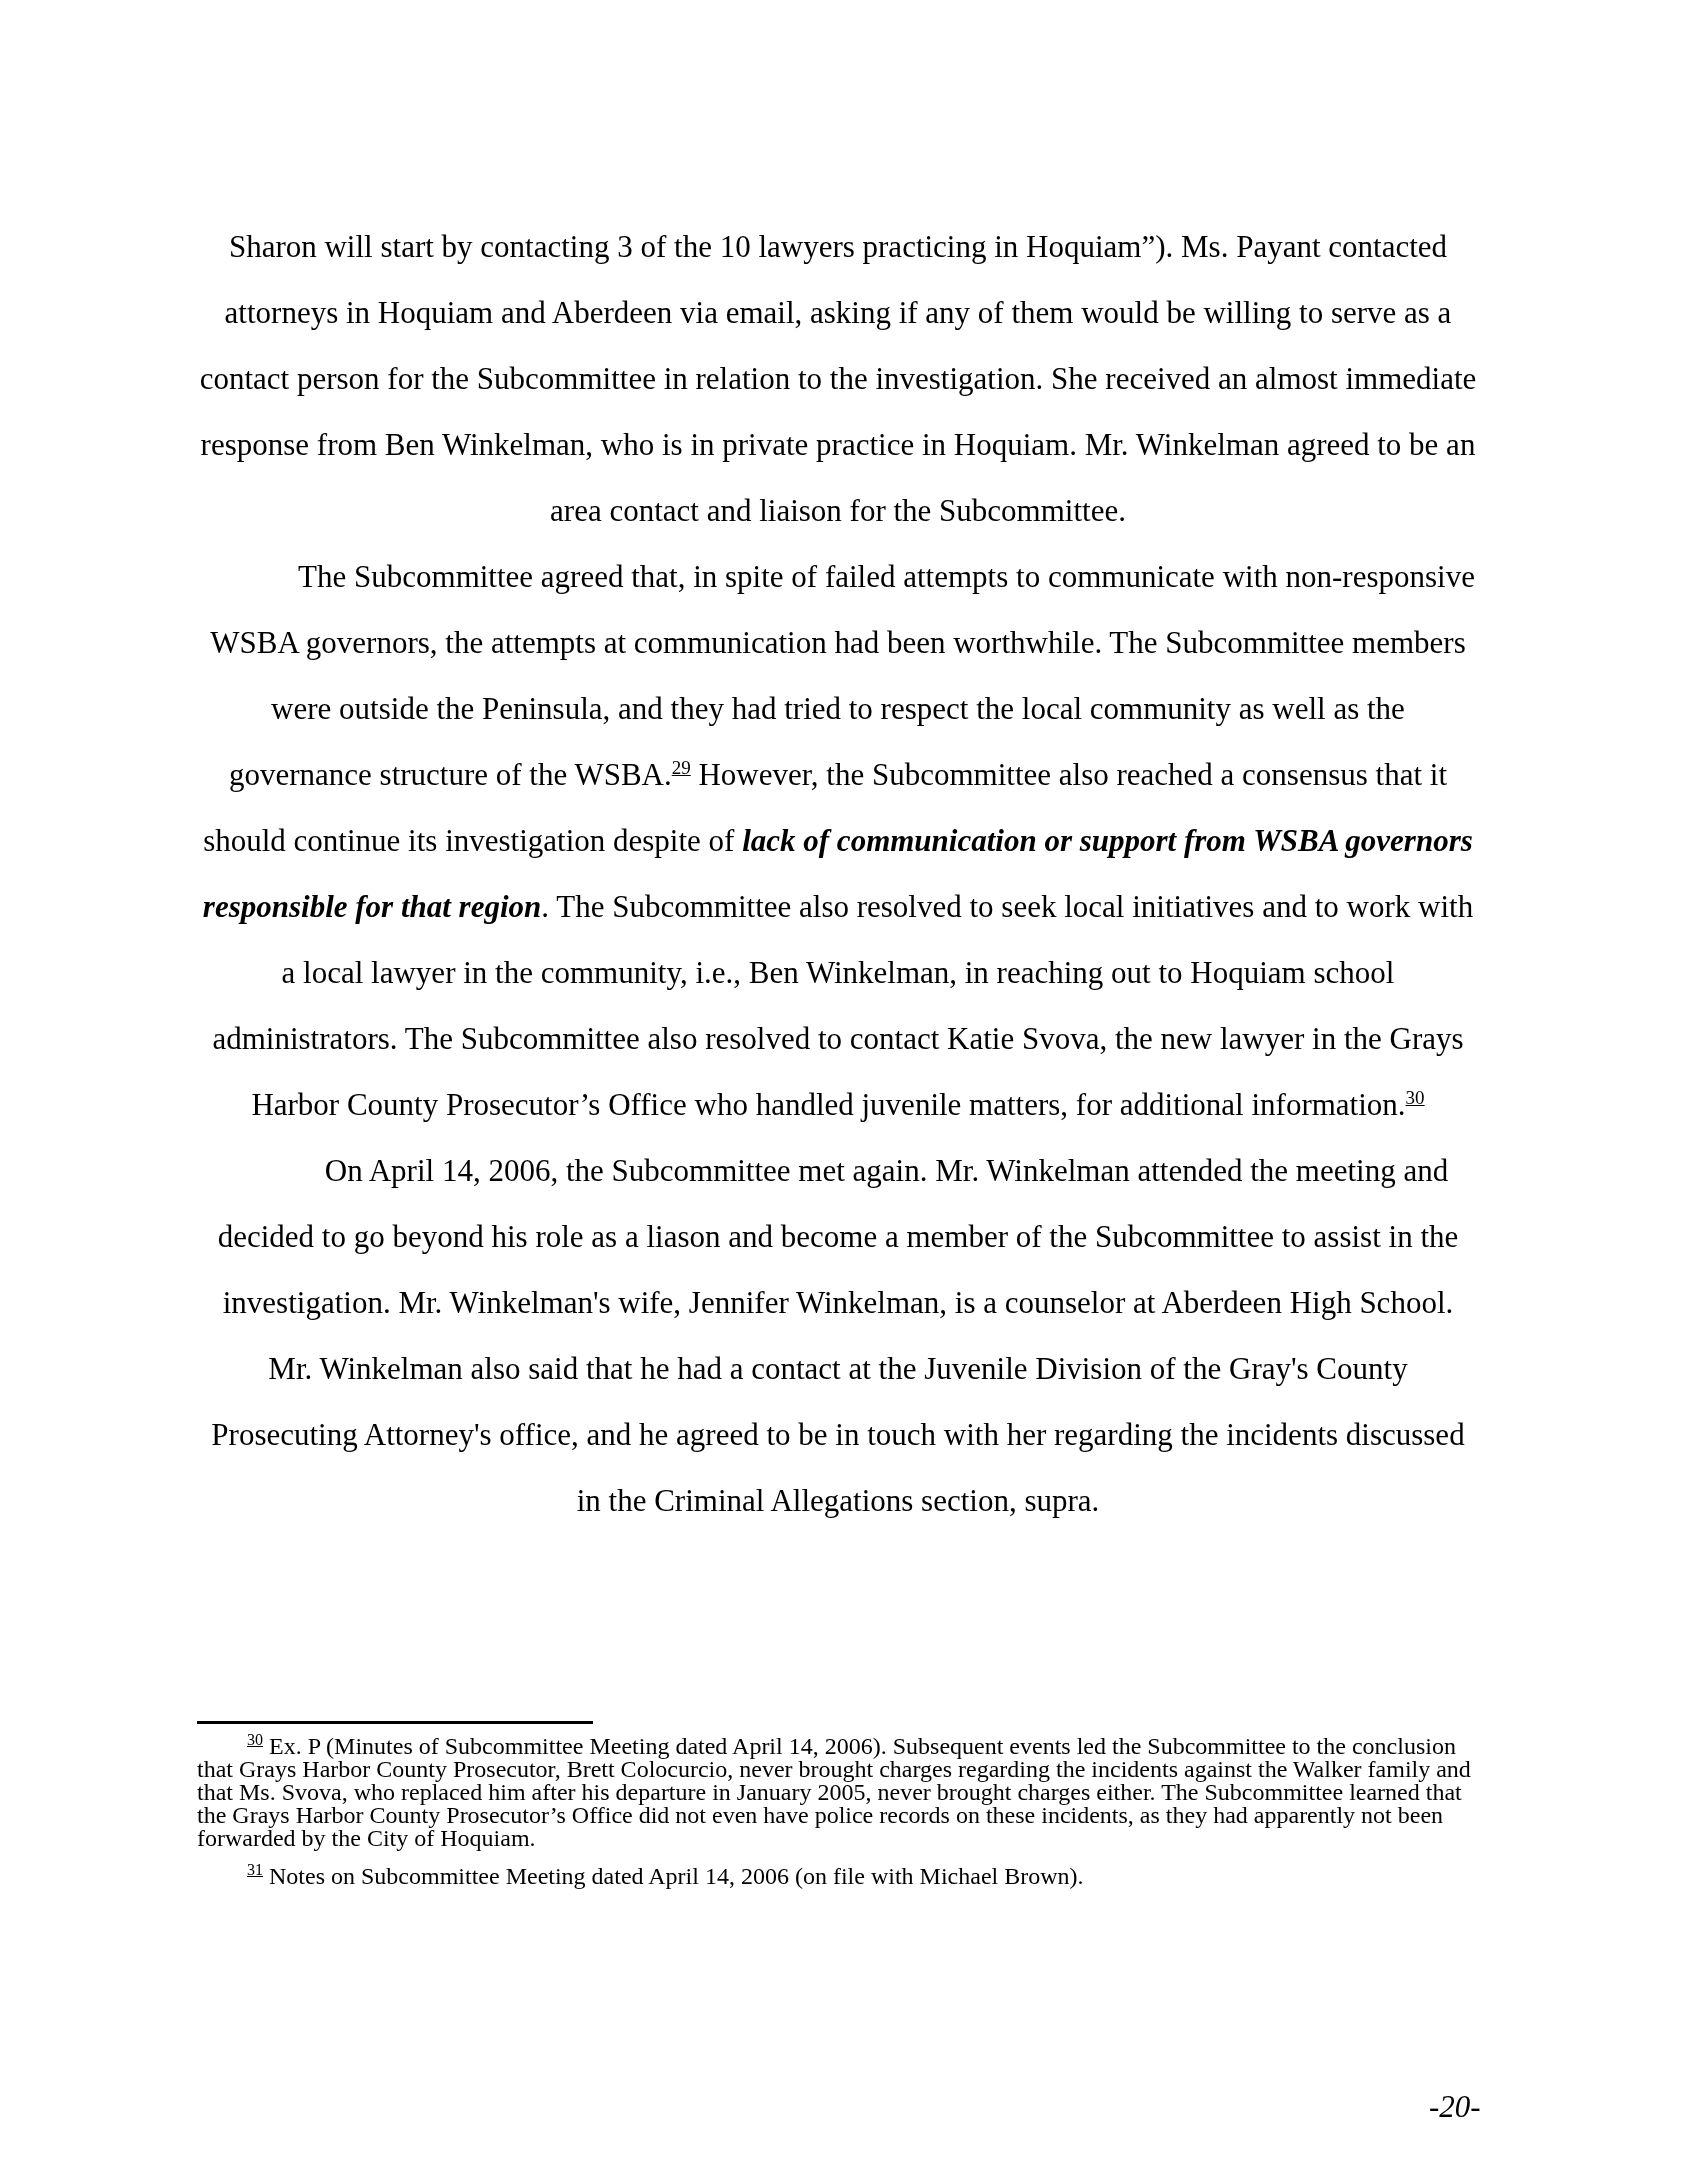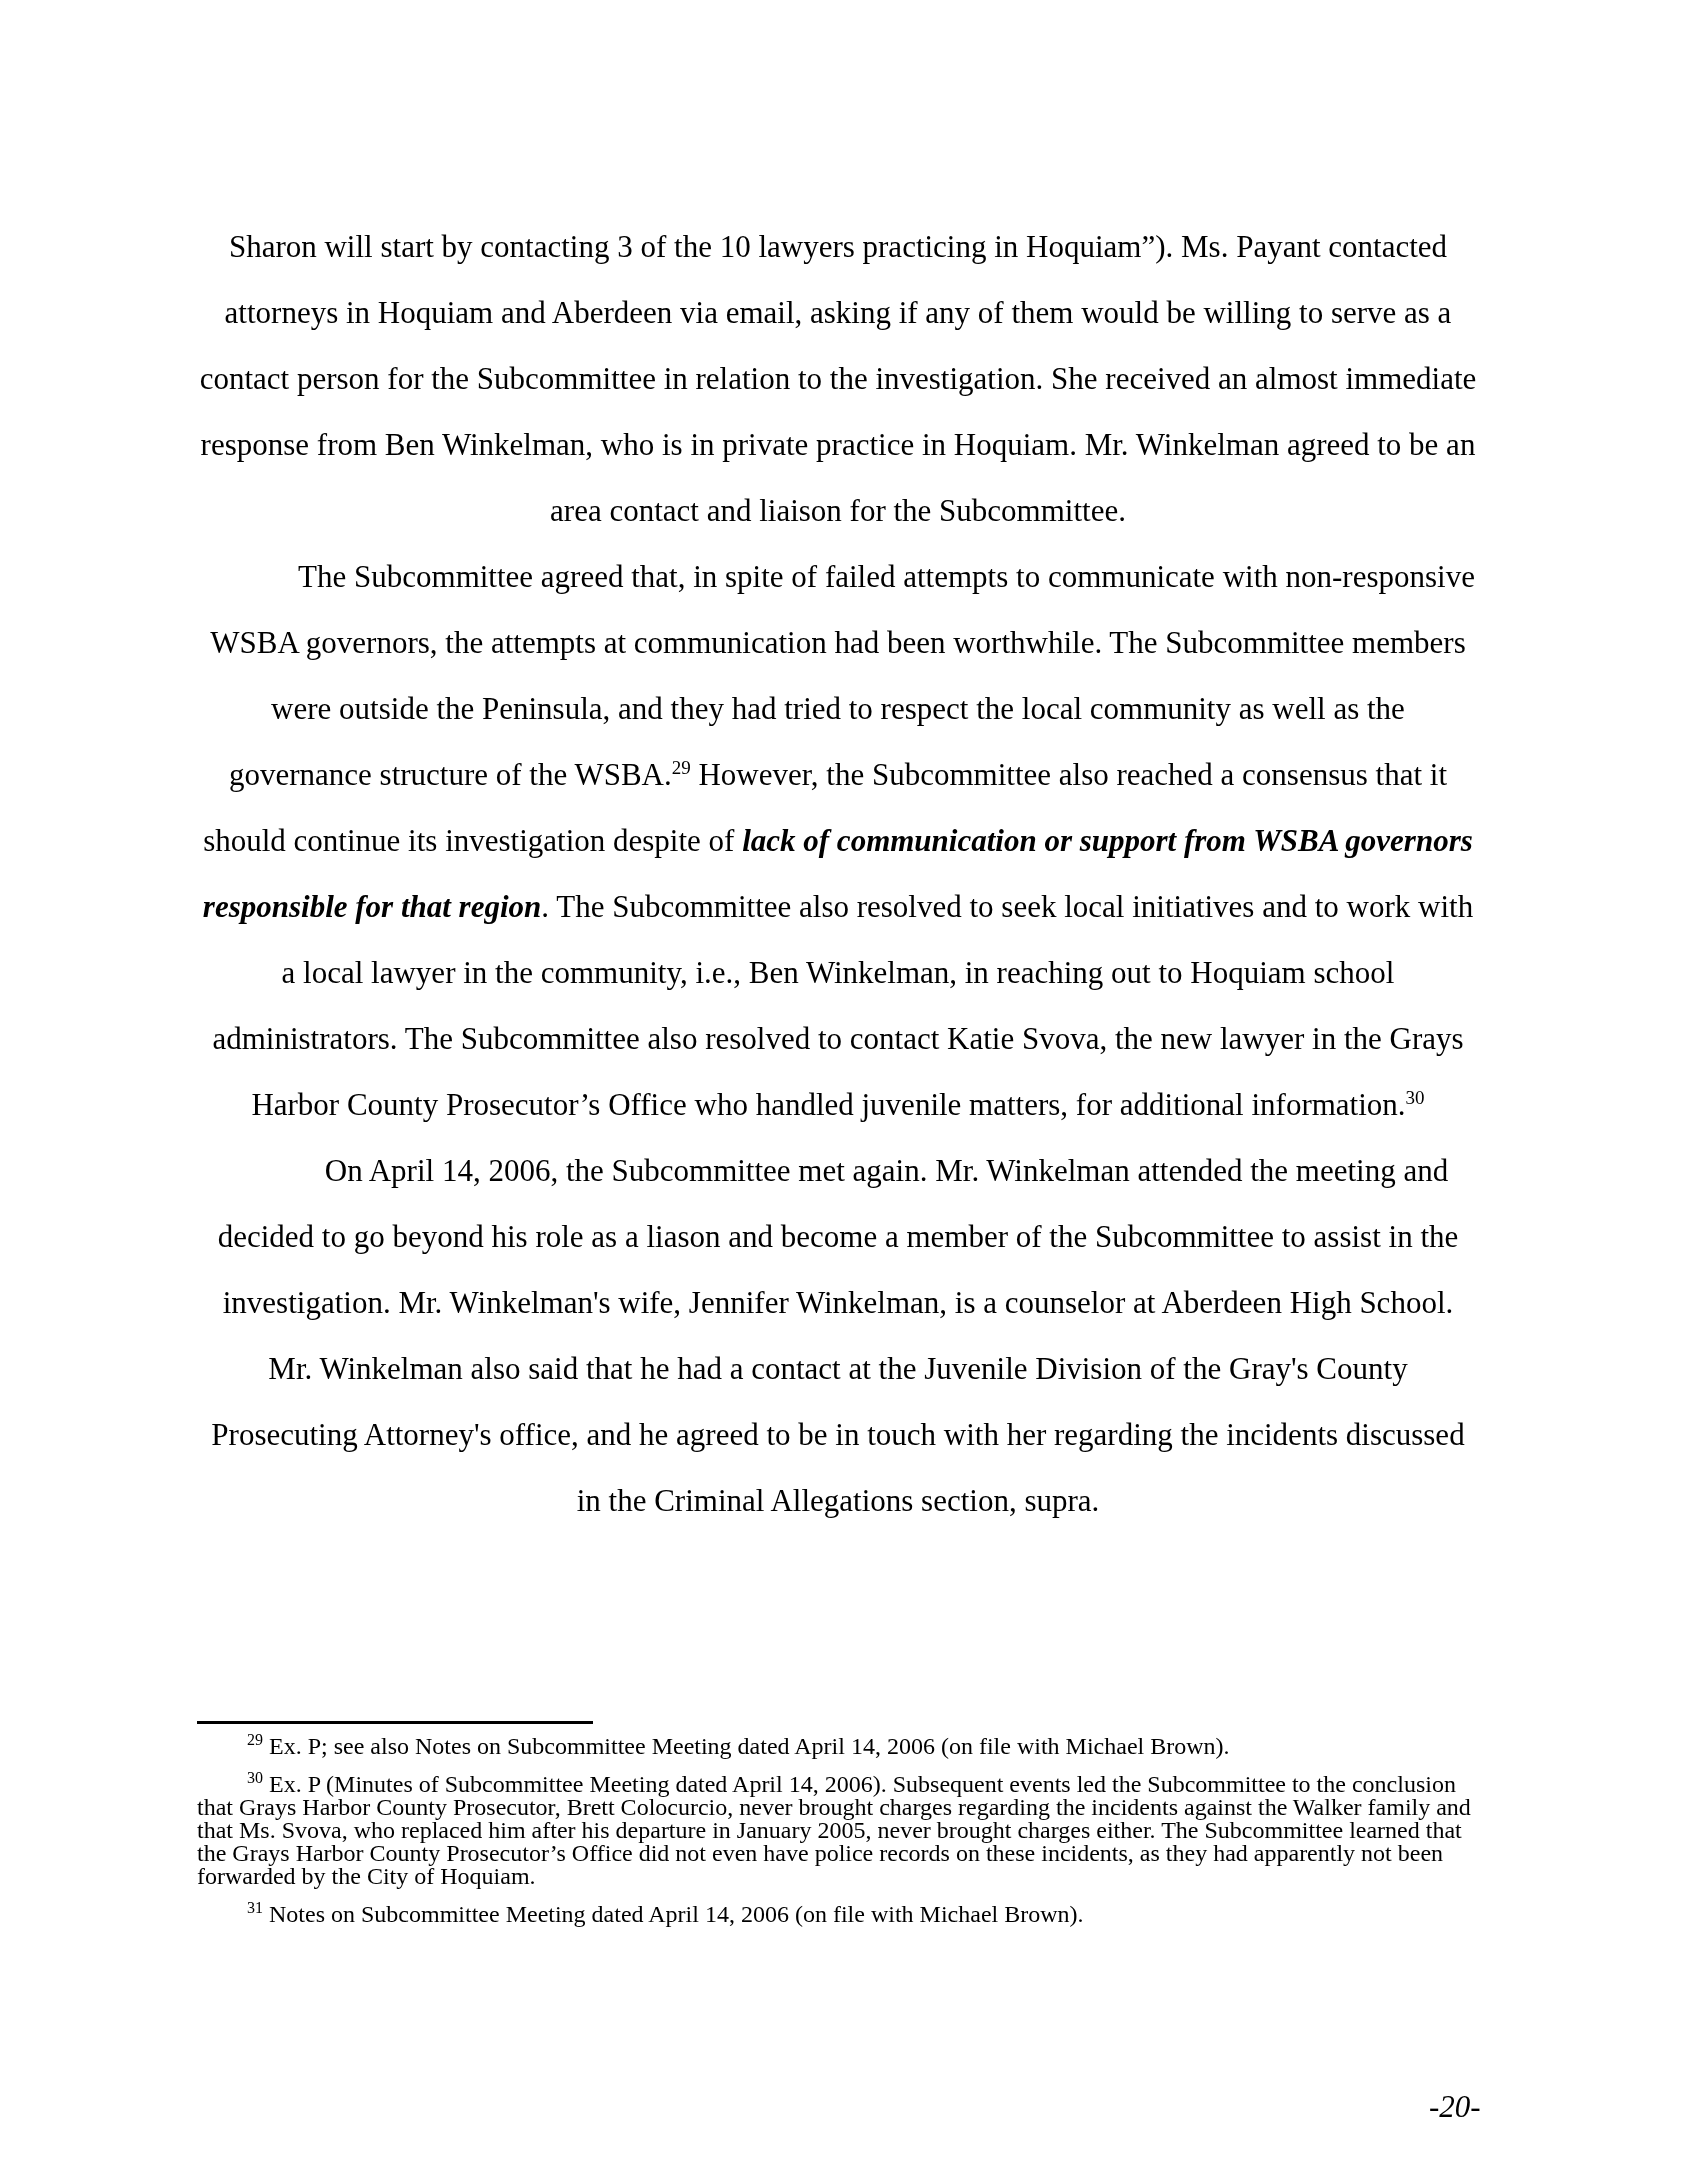--- a/index.html
+++ b/index.html
@@ -4,36 +4,35 @@
 <style>
   html, body { margin:0; padding:0; background:#ffffff; }
   body { width:1683px; height:2178px; position:relative; overflow:hidden;
          font-family:"Liberation Serif", serif; color:#000; }
   .body-text { position:absolute; left:197px; top:214px; width:1282px;
                font-size:31px; line-height:66px; }
   .body-text p { margin:0; text-align:center; }
   .indent { text-indent:97px; }
   .bi { font-weight:bold; font-style:italic; }
   .it { }
-  sup { font-size:19px; line-height:0; vertical-align:super; }
+  sup { font-size:19px; line-height:0; vertical-align:super;text-decoration:underline; }
   .fn-rule { position:absolute; left:197px; top:1721px; width:396px; height:3px; background:#000; }
   .footnotes { position:absolute; left:197px; top:1735px; width:1287px;
                font-size:24px; line-height:23px; }
   .footnotes p { margin:0 0 15px 0; text-indent:50px; }
   .footnotes sup { font-size:16px; }
   .page-num { position:absolute; left:1429px; top:2089px; font-size:31px;font-style:italic; }
 </style>
 </head>
 <body>
 
 <div class="body-text" id="body">
     <p><span>Sharon will start by contacting 3 of the 10 lawyers practicing in Hoquiam”).  Ms. Payant contacted attorneys in Hoquiam and Aberdeen via email, asking if any of them would be willing to serve as a contact person for the Subcommittee in relation to the investigation.  She received an almost immediate response from Ben Winkelman, who is in private practice in Hoquiam.  Mr. Winkelman agreed to be an area contact and liaison for the Subcommittee.</span></p>
     <p class="indent"><span>The Subcommittee agreed that, in spite of failed attempts to communicate with non-responsive WSBA governors, the attempts at communication had been worthwhile.  The Subcommittee members were outside the Peninsula, and they had tried to respect the local community as well as the governance structure of the WSBA.</span><sup>29</sup><span>  However, the Subcommittee also reached a consensus that it should continue its investigation despite of </span><span class="bi">lack of communication or support from WSBA governors responsible for that region</span><span>.  The Subcommittee also resolved to seek local initiatives and to work with a local lawyer in the community, i.e., Ben Winkelman, in reaching out to Hoquiam school administrators.  The Subcommittee also resolved to contact Katie Svova, the new lawyer in the Grays Harbor County Prosecutor’s Office who handled juvenile matters, for additional information.</span><sup>30</sup></p>
     <p class="indent"><span>On April 14, 2006, the Subcommittee met again.  Mr. Winkelman attended the meeting and decided to go beyond his role as a liason and become a member of the Subcommittee to assist in the investigation.  Mr. Winkelman's wife, Jennifer Winkelman, is a counselor at Aberdeen High School.  Mr. Winkelman also said that he had a contact at the Juvenile Division of the Gray's County Prosecuting Attorney's office, and he agreed to be in touch with her regarding the incidents discussed in the Criminal Allegations section, </span><span class="it">supra.</span></p>
   </div>
 <div class="fn-rule"></div>
 <div class="footnotes" id="fns">
-    <p><sup>29</sup><span> Ex. P; </span><span class="it">see also</span><span> Notes on Subcommittee Meeting dated April 14, 2006 (on file with Michael Brown).</span></p>
     <p><sup>30</sup><span> Ex. P (Minutes of Subcommittee Meeting dated April 14, 2006).  Subsequent events led the Subcommittee to the conclusion that Grays Harbor County Prosecutor, Brett Colocurcio, never brought charges regarding the incidents against the Walker family and that Ms. Svova, who replaced him after his departure in January 2005, never brought charges either. The Subcommittee learned that the Grays Harbor County Prosecutor’s Office did not even have police records on these incidents, as they had apparently not been forwarded by the City of Hoquiam.</span></p>
     <p><sup>31</sup><span> Notes on Subcommittee Meeting dated April 14, 2006 (on file with Michael Brown).</span></p>
   </div>
 <div class="page-num">-20-</div>
 
 
 </body></html>

